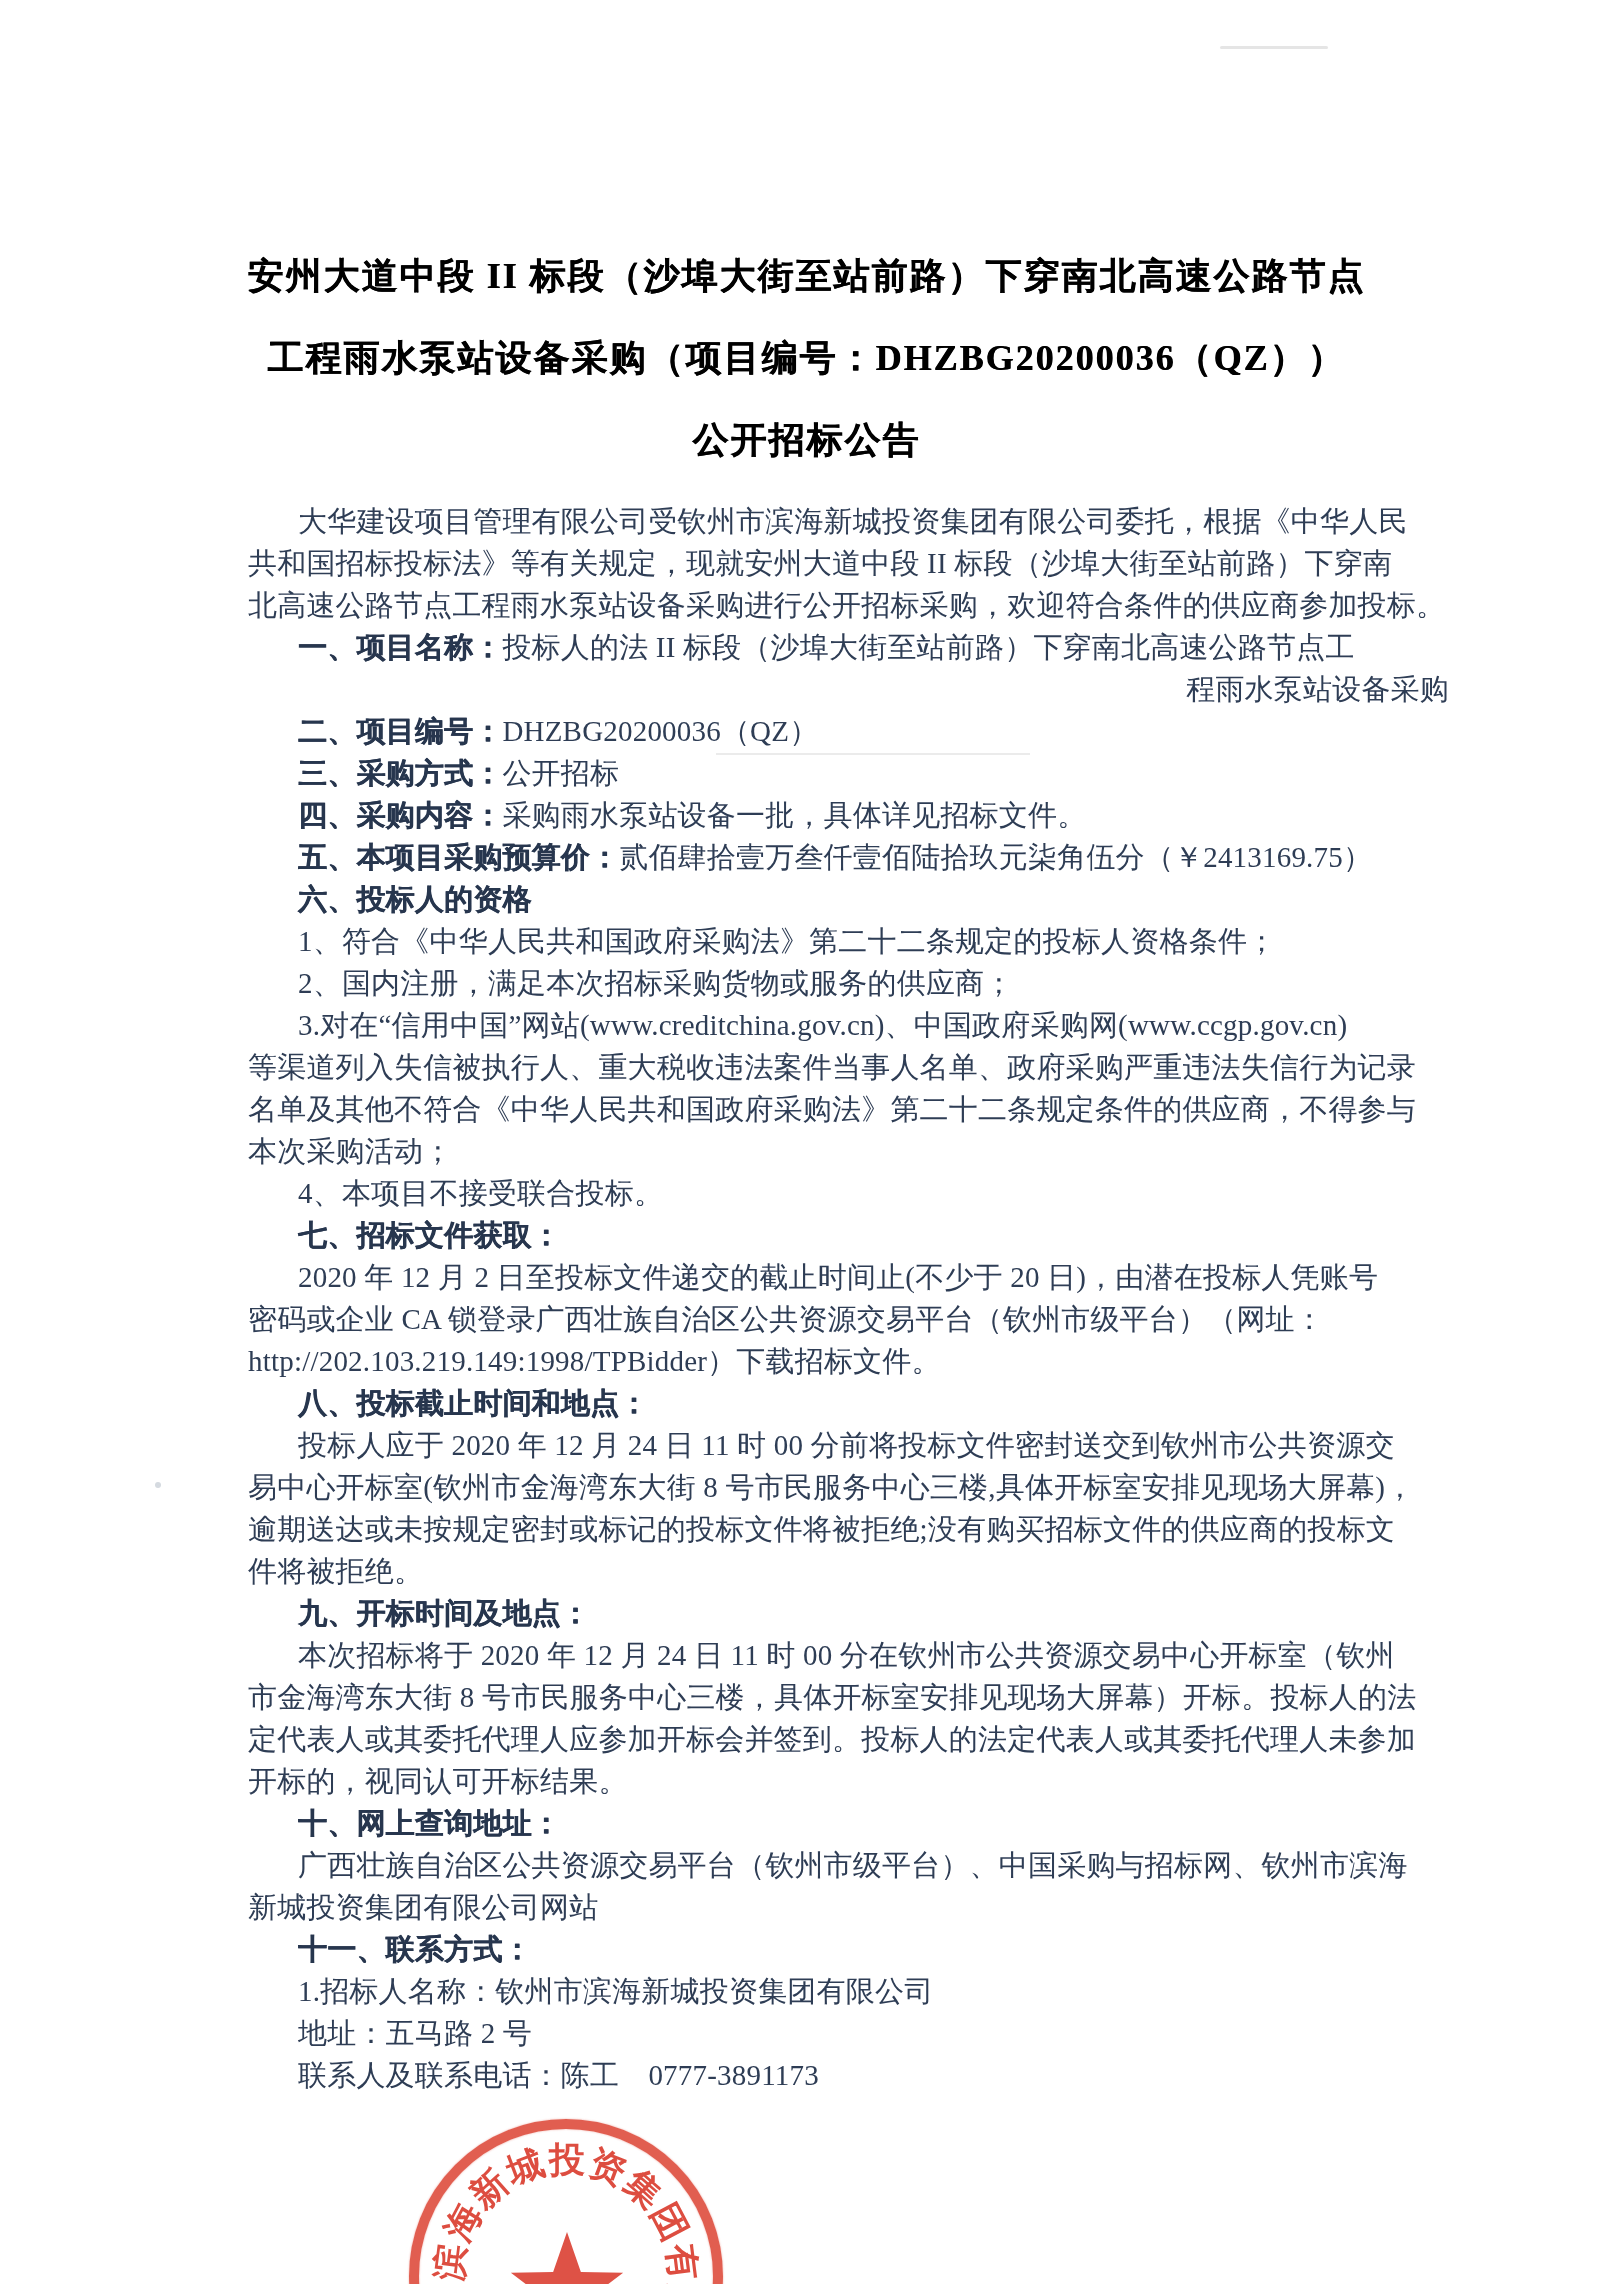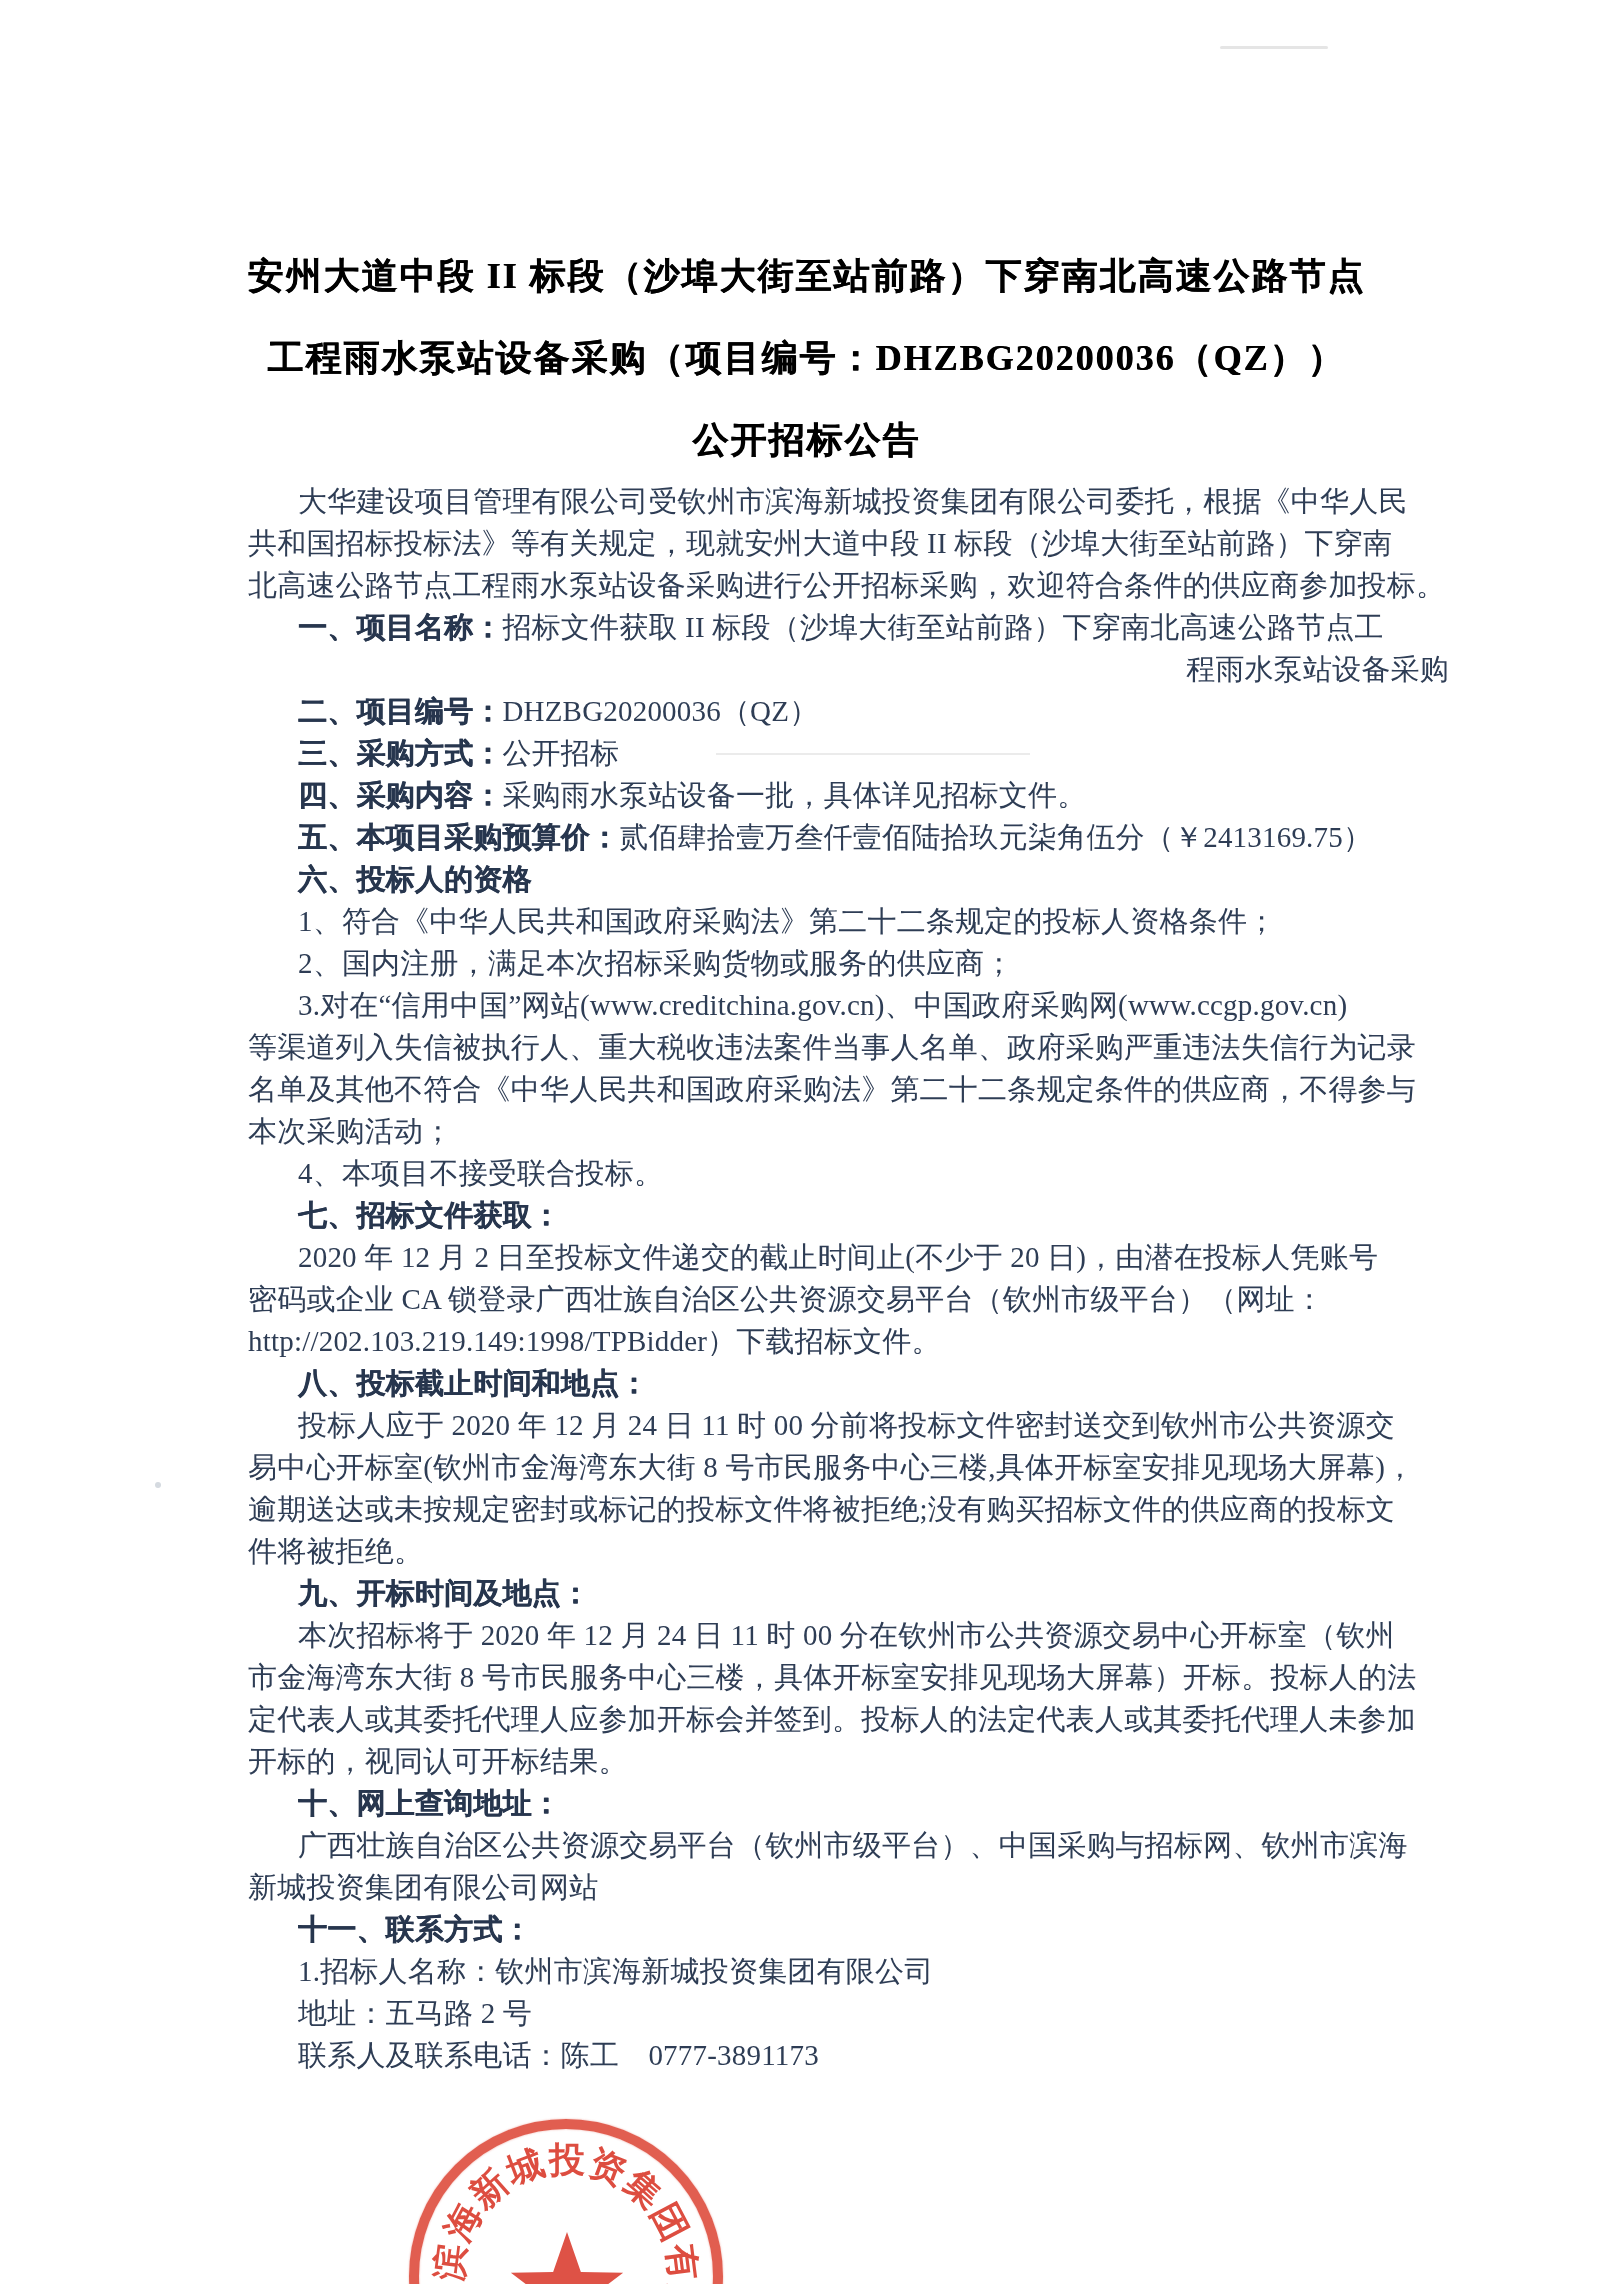--- a/index.html
+++ b/index.html
@@ -20,21 +20,21 @@
   .title-line{
     height:82px;line-height:82px;
     font-size:36px;font-weight:bold;
     letter-spacing:2px;
     color:#000000;
     text-shadow:0.5px 0 0 currentColor;
     white-space:nowrap;
   }
   
   .body-block{
-    position:absolute;left:248px;top:480px;width:1201px;font-family:Liberation Serif, serif;
+    position:absolute;left:248px;top:500px;width:1201px;font-family:Liberation Serif, serif;
   }
   .line{
     height:42px;line-height:42px;
     font-size:29px;
     white-space:nowrap;
     letter-spacing:0.2px;
   }
   .line.p{padding-left:50px;}   
   .line.c{padding-left:256px;text-align:right;}  
   .line.m{padding-left:0;}      
@@ -87,21 +87,21 @@
   <div class="title-block">
     <div class="title-line">安州大道中段 II 标段（沙埠大街至站前路）下穿南北高速公路节点</div>
     <div class="title-line">工程雨水泵站设备采购（项目编号：DHZBG20200036（QZ））</div>
     <div class="title-line">公开招标公告</div>
   </div>
 
   <div class="body-block">
       <div class="line p"><span>大华建设项目管理有限公司受钦州市滨海新城投资集团有限公司委托，根据《中华人民</span></div>
       <div class="line m"><span>共和国招标投标法》等有关规定，现就安州大道中段 II 标段（沙埠大街至站前路）下穿南</span></div>
       <div class="line m"><span>北高速公路节点工程雨水泵站设备采购进行公开招标采购，欢迎符合条件的供应商参加投标。</span></div>
-      <div class="line p"><span class="b">一、项目名称：</span><span>招标文件获取 II 标段（沙埠大街至站前路）下穿南北高速公路节点工</span></div>
+      <div class="line p"><span class="b">一、项目名称：</span><span>投标人的法 II 标段（沙埠大街至站前路）下穿南北高速公路节点工</span></div>
       <div class="line c"><span>程雨水泵站设备采购</span></div>
       <div class="line p"><span class="b">二、项目编号：</span><span>DHZBG20200036（QZ）</span></div>
       <div class="line p"><span class="b">三、采购方式：</span><span>公开招标</span></div>
       <div class="line p"><span class="b">四、采购内容：</span><span>采购雨水泵站设备一批，具体详见招标文件。</span></div>
       <div class="line p"><span class="b">五、本项目采购预算价：</span><span>贰佰肆拾壹万叁仟壹佰陆拾玖元柒角伍分（￥2413169.75）</span></div>
       <div class="line p"><span class="b">六、投标人的资格</span></div>
       <div class="line p"><span>1、符合《中华人民共和国政府采购法》第二十二条规定的投标人资格条件；</span></div>
       <div class="line p"><span>2、国内注册，满足本次招标采购货物或服务的供应商；</span></div>
       <div class="line p"><span>3.对在“信用中国”网站(www.creditchina.gov.cn)、中国政府采购网(www.ccgp.gov.cn)</span></div>
       <div class="line m"><span>等渠道列入失信被执行人、重大税收违法案件当事人名单、政府采购严重违法失信行为记录</span></div>

